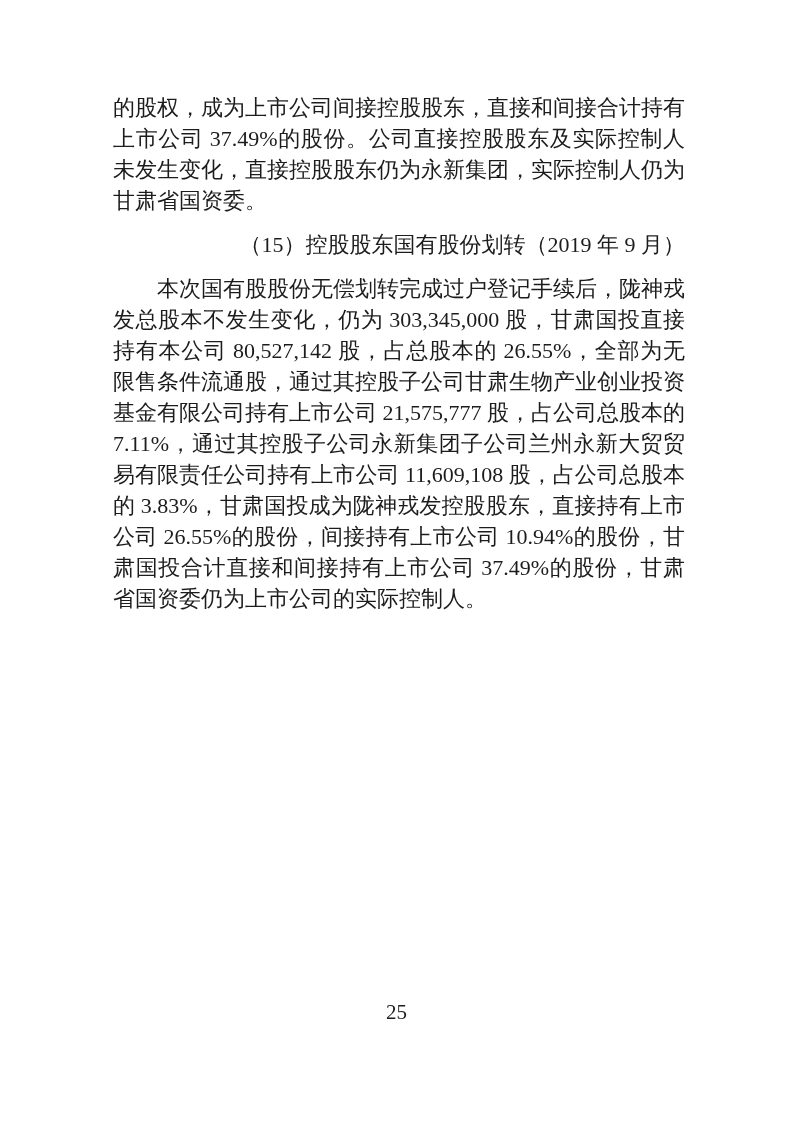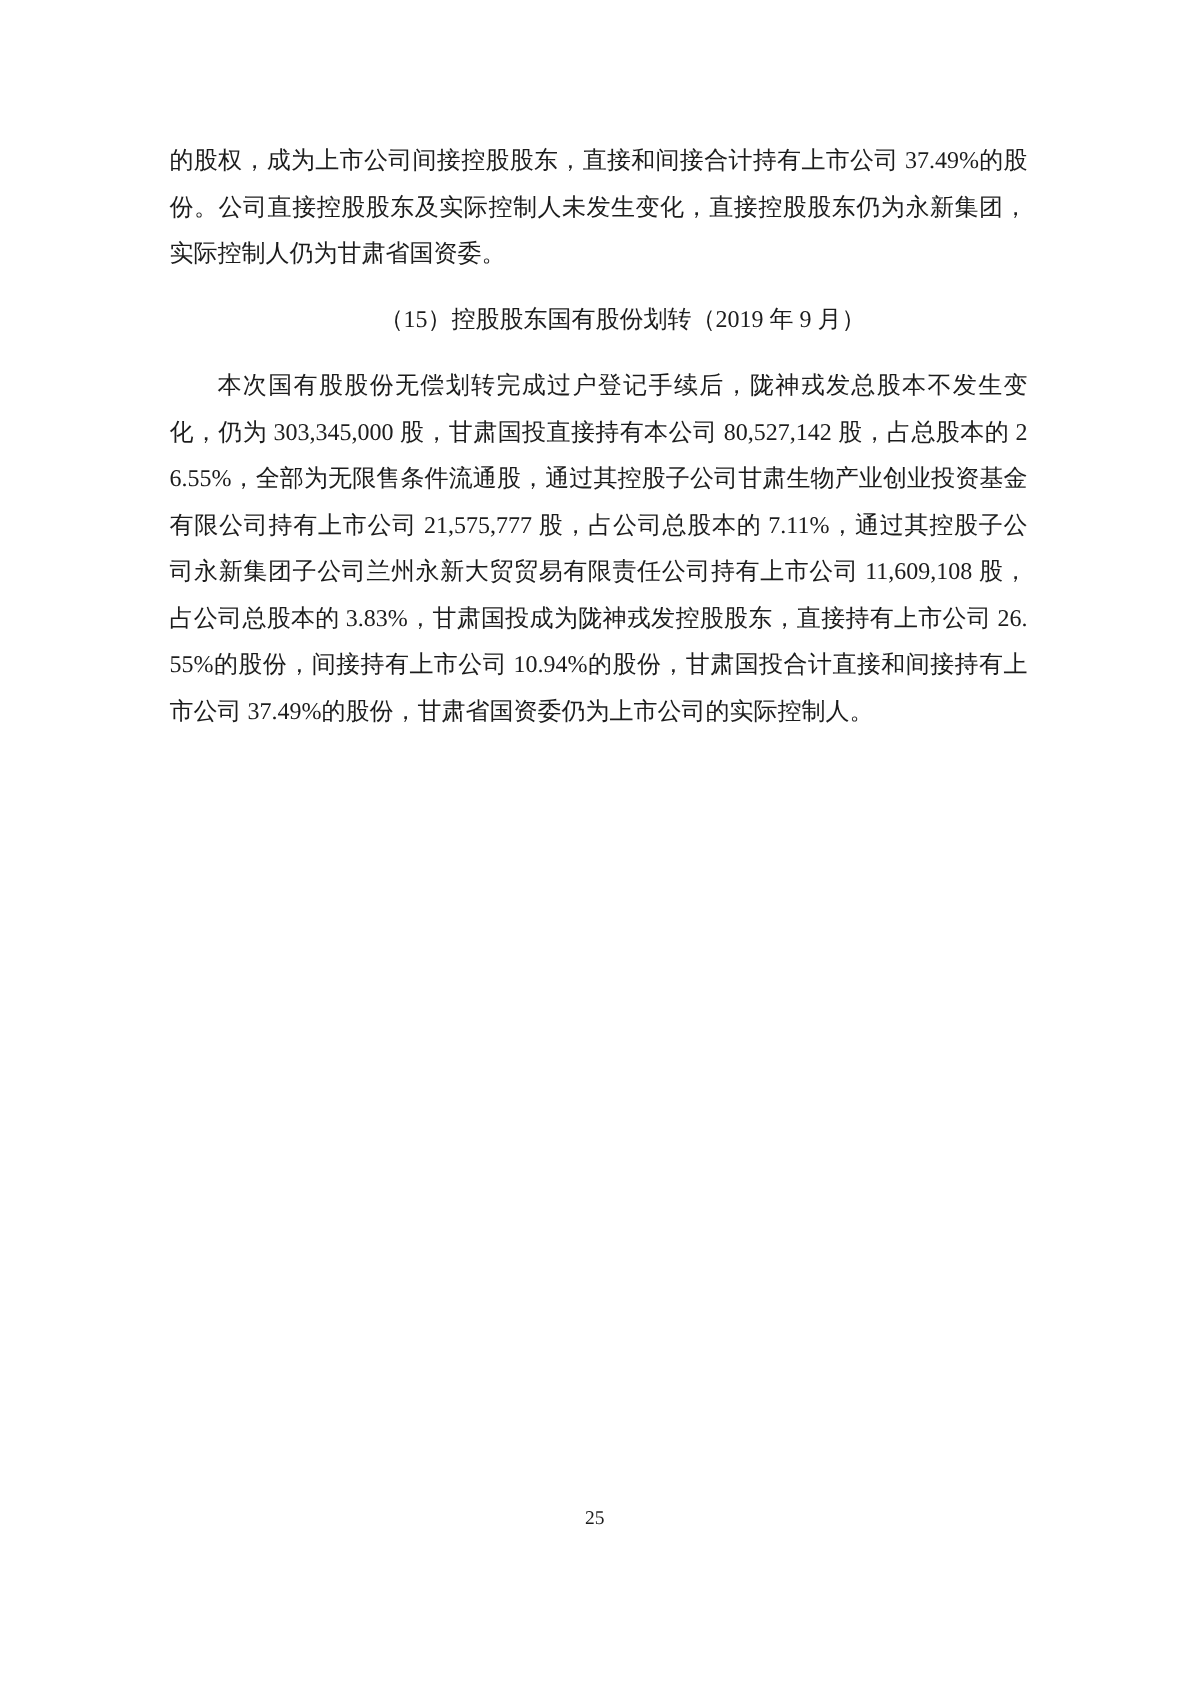--- a/index.html
+++ b/index.html
@@ -17,45 +17,45 @@
     color: #1c1c1c;
   }
   .content {
     position: absolute;
     top: 92px;
     left: 113px;
     width: 572px;
   }
   .para, .heading {
     margin: 0 0 13px 0;
-    font-size: 16px;
+    font-size: 22px;
     line-height: 31px;
     text-align: justify;
     text-justify: inter-ideograph;
     word-break: break-all;
     white-space: normal;
   }
   .para {
     text-indent: 2em;
   }
   .para.noindent {
     text-indent: 0;
   }
   .heading {
     text-indent: 2em;
-    text-align: center;
+    text-align: right;
     margin-bottom: 13px;
   }
   .footer {
     position: absolute;
     left: 0;
     top: 1002px;
     width: 793px;
     text-align: center;
-    font-size: 13px;
+    font-size: 21px;
     line-height: 20px;
     color: #1c1c1c;
   }
 </style>
 </head>
 <body>
 
 <div class="page">
   <div class="content">
     <p class="para noindent">的股权，成为上市公司间接控股股东，直接和间接合计持有上市公司 37.49%的股份。公司直接控股股东及实际控制人未发生变化，直接控股股东仍为永新集团，实际控制人仍为甘肃省国资委。</p>

